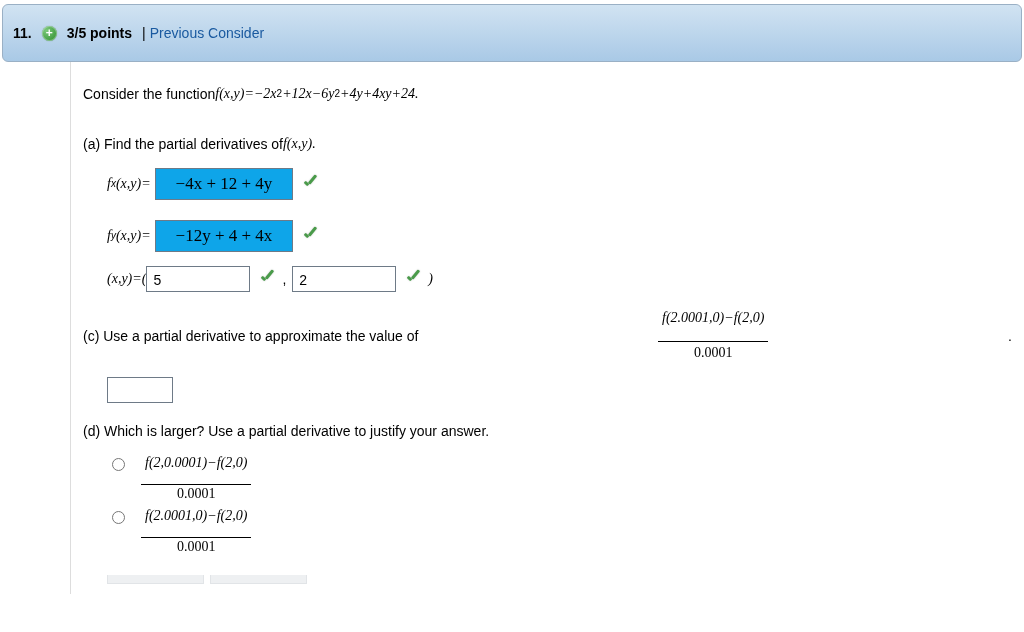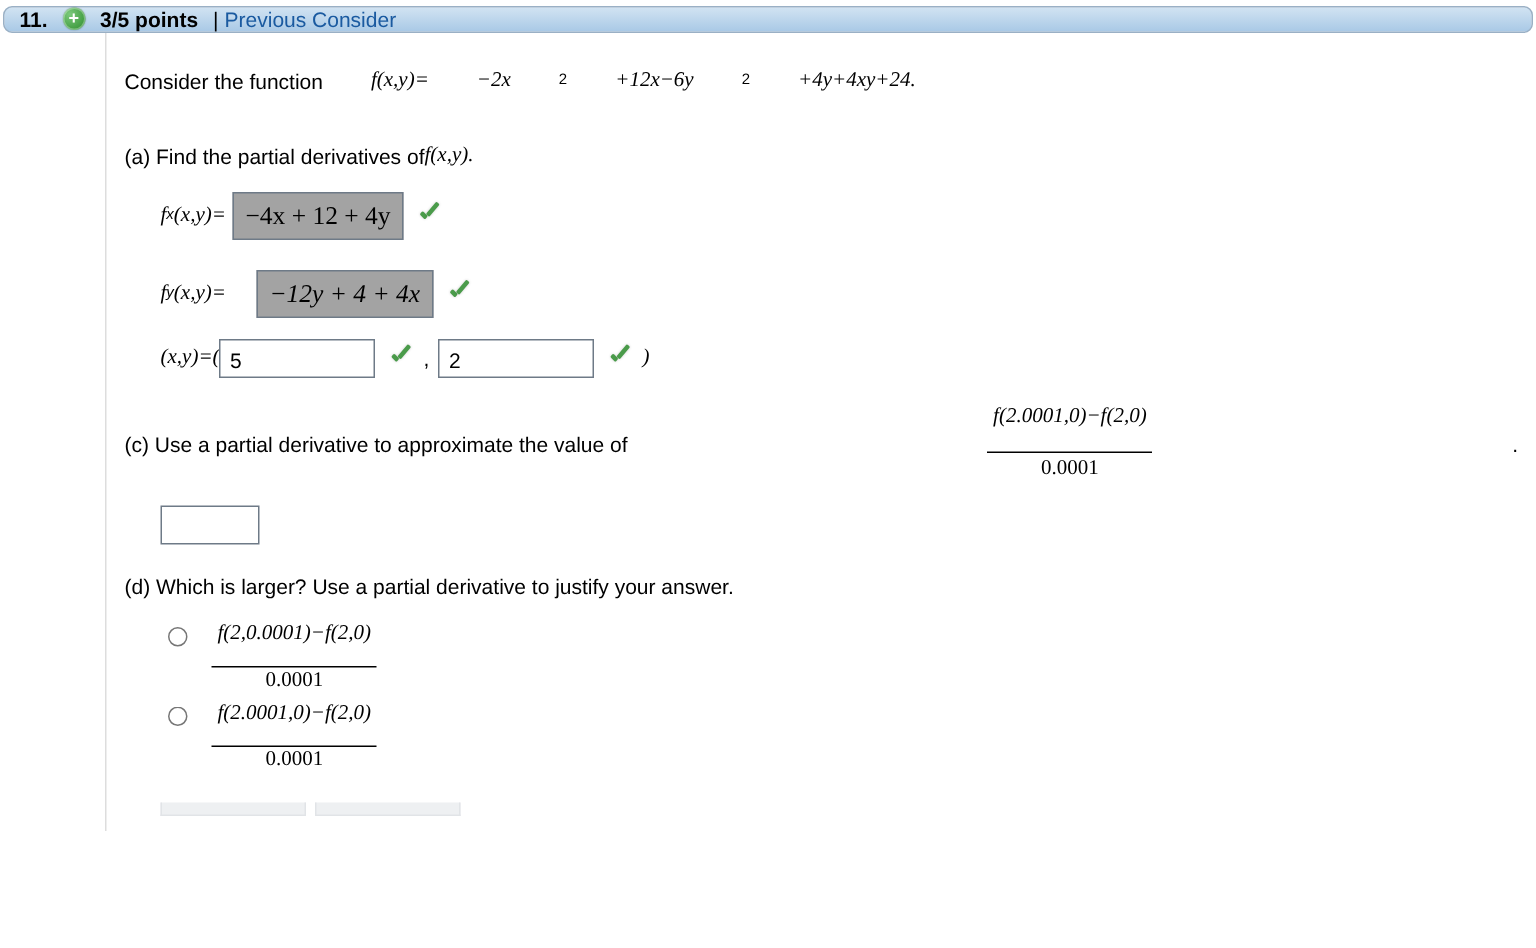--- a/index.html
+++ b/index.html
@@ -11,22 +11,23 @@
   }
   .wrapper {
     width: 1024px;
     height: 632px;
     position: relative;
   }
   .header-bar {
     background: linear-gradient(#d1e3f2, #a9c9e6);
     border: 1px solid #9ab0c5;
     border-radius: 6px 6px 6px 6px;
-    padding: 0 10px;
-    display: flex;
+    padding: 20px 10px;
+    display: flex;
+    align-items: center;
     margin: 4px 2px 0 2px;
   }
   .q-number {
     font-weight: bold;
     margin-right: 10px;
     color: #000;
   }
   .expand-icon {
     width: 15px;
     height: 15px;
@@ -48,33 +49,33 @@
     padding: 22px 12px 10px 12px;
     border-left: 1px solid #ddd;
   }
   .row {
     margin-bottom: 14px;
     line-height: 20px;
     display: flex;
     align-items: center;
     flex-wrap: wrap;
   }
-  .intro { margin-bottom: 30px; gap: 32px; }
+  .intro { margin-bottom: 30px; }
   .section-label { margin-bottom: 14px; margin-top: 8px; }
   .indent { margin-left: 24px; }
   .math-i { font-style: italic; font-family: Georgia, 'Times New Roman', serif; }
   .sub { font-size: 10px; vertical-align: sub; font-style: italic; }
   .input-box {
     border: 1px solid #6e7a87;
-    padding: 5px 8px;
+    padding: 5px 20px;
     font-family: Georgia, 'Times New Roman', serif;
     font-size: 17px;
     display: inline-block;
     min-width: 40px;
-    background: #a3a3a3;
+    background: #0ea5e9;
   }
   .input-small {
     border: 1px solid #6e7a87;
     padding: 3px 6px;
     font-family: Verdana, Arial, sans-serif;
     font-size: 14px;
     display: inline-block;
     min-width: 52px;
     background: #fff;
     height: 18px;
@@ -177,21 +178,21 @@
         <span class="sub">x</span>
         <span class="math-i">(x,y)=</span>
       <span class="input-box" style="margin-left:4px;">−4x + 12 + 4y</span>
       <span class="check"></span>
     </div>
 
     <div class="row indent" style="margin-top:20px;">
       <span class="math-i">f</span>
         <span class="sub">y</span>
         <span class="math-i">(x,y)=</span>
-      <span class="input-box" style="margin-left:20px;font-style:italic;">−12y + 4 + 4x</span>
+      <span class="input-box" style="margin-left:4px;">−12y + 4 + 4x</span>
       <span class="check"></span>
     </div>
 
 
     <div class="row indent">
       <span class="math-i">(x,y)=( </span>
       <span class="input-small" style="width:90px;">5</span>
       <span class="check"></span>
       <span style="margin:0 6px;">,</span>
       <span class="input-small" style="width:90px;">2</span>

